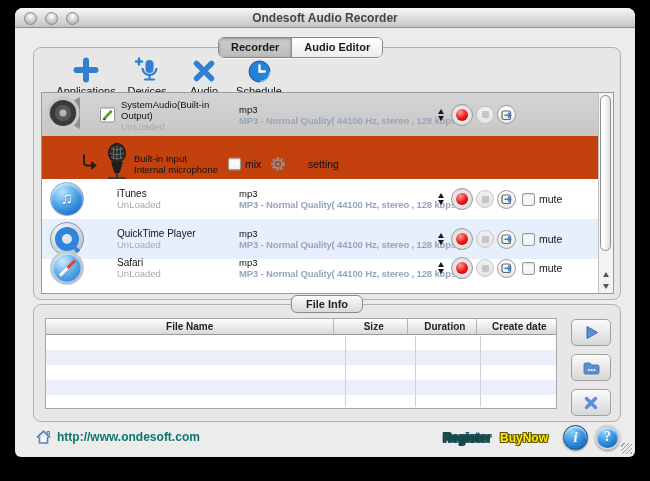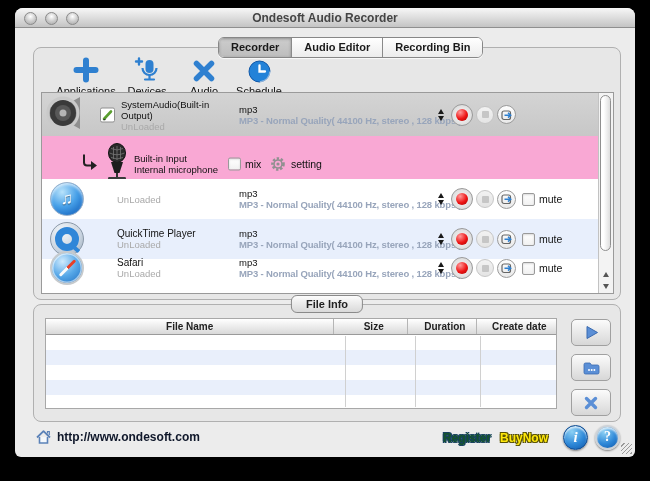--- a/index.html
+++ b/index.html
@@ -32,21 +32,21 @@
   .tool .ico { height:27px; display:flex; align-items:flex-end; justify-content:center; }
   .tool .lbl { font-size:11px; color:#111; margin-top:2px; }
   .sysaudio { position:absolute; right:28px; top:18px; display:flex; align-items:center; gap:6px;
               font-size:11px; color:#111; }
 
   
   .list { position:absolute; left:7px; top:44px; width:573px; height:202px;
           border:1px solid #9a9a9a; background:#fff; }
   .row { position:absolute; left:0; width:556px; }
   .row1 { top:0;   height:43px; background:linear-gradient(#d4d4d4,#c7c7c7); }
-  .row2 { top:43px; height:55px; background:#f9a8d4; }
+  .row2 { top:43px; height:55px; background:#c2410c; }
   .row3 { top:86px; height:40px; background:#ffffff; }
   .row4 { top:126px; height:40px; background:#e8effc; }
   .row5 { top:166px; height:18px; background:#ffffff; }
   .vcenter { position:absolute; top:50%; transform:translateY(-50%); }
   .name-col { left:75px; width:118px; font-size:9.5px; line-height:11px; color:#111; }
   .row1 .name-col { left:79px; width:106px; }
   .status { color:#a9a9a9; font-weight:normal; }
   .fmt-col { left:197px; width:200px; }
   .fmt { font-size:9.5px; color:#111; }
   .quality { font-size:9.5px; font-weight:bold; color:#98a5bb; letter-spacing:-0.15px; white-space:nowrap; }
@@ -108,21 +108,21 @@
   .th { line-height:15px; text-align:center; border-right:1px solid #b5b5b5; }
   .th:last-child { border-right:none; }
   .tb-row { height:15px; } .tb-row.alt { background:#e9effb; }
   .colline { position:absolute; top:17px; bottom:1px; width:1px; background:#d0d0d0; }
   .fi-btn { position:absolute; left:537px; width:40px; height:27px; cursor:default;
             background:linear-gradient(#fbfbfb,#d7d7d7); border:1px solid #a0a0a0; border-radius:5px;
             display:flex; align-items:center; justify-content:center; }
 
   
   .footer-item { position:absolute; }
-  .url { left:42px; top:422px; font-size:12px; font-weight:bold; color:#0f172a; }
+  .url { left:42px; top:422px; font-size:12px; font-weight:bold; color:#0f766e; }
   .register { left:428px; top:423px; font-size:12px; font-weight:bold; color:#14532d;
               text-shadow:-1px -1px 0 #17425e, 1px -1px 0 #17425e, -1px 1px 0 #17425e, 1px 1px 0 #17425e; }
   .buynow { left:485px; top:423px; font-size:12px; font-weight:bold; color:#ffe80a;
             text-shadow:-1px -1px 0 #5a5200, 1px -1px 0 #5a5200, -1px 1px 0 #5a5200, 1px 1px 0 #5a5200; }
   .round-btn { width:25px; height:25px; border-radius:50%; color:#fff; text-align:center;
                font-family:"Liberation Serif", serif; font-weight:bold;
                background:radial-gradient(circle at 35% 25%, #8cd0f4, #2e88d8 55%, #0d55a8);
                border:1px solid #0a4890; line-height:23px;
                box-shadow:inset 0 2px 2px rgba(255,255,255,.75), 0 1px 2px rgba(0,0,0,.45); }
   .info-btn { left:548px; top:417px; font-style:italic; font-size:15px; }
@@ -141,21 +141,20 @@
         <div class="light"></div>
         <div class="light"></div>
         <div class="light"></div>
       </div>
       <div class="title">Ondesoft Audio Recorder</div>
     </div>
 
     <div class="tabbar">
       <div class="tab active">Recorder</div>
       <div class="tab">Audio Editor</div>
-      <div class="tab">Recording Bin</div>
     </div>
 
     <div class="main-panel">
 
       <div class="tool" style="left:14px;">
         <div class="ico">
           <svg width="26" height="26">
               <path d="M13 3.5v19M3.5 13h19" stroke="#2f80d0" stroke-width="6" stroke-linecap="round"></path>
             </svg>
         </div>
@@ -262,29 +261,30 @@
           <div class="vcenter" style="left:186px; display:flex; align-items:center;">
             <div class="checkbox"></div>
             <span class="cb-label">mix</span>
           </div>
           <div class="vcenter" style="left:228px; display:flex; align-items:center; gap:5px;">
             <svg width="16" height="16">
               <circle cx="8" cy="8" r="5.5" fill="none" stroke="#909090" stroke-width="2.6" stroke-dasharray="2.3 1.7"></circle>
               <circle cx="8" cy="8" r="4" fill="none" stroke="#909090" stroke-width="1.6"></circle>
               <circle cx="8" cy="8" r="1.6" fill="#909090"></circle>
             </svg>
-            <span class="cb-label" style="margin-left:0;">setting</span>
+            <span class="cb-label" style="margin-left:17px;">setting</span>
           </div>
         </div>
 
         <div class="row row3">
           <div class="vcenter circle-icon icon-itunes" style="left:8px;">
               <span>♫</span>
             </div>
           <div class="vcenter name-col">
+            <div style="font-size:10px;">iTunes</div>
             <div class="status">UnLoaded</div>
           </div>
           <div class="vcenter fmt-col">
             <div class="fmt">mp3</div>
             <div class="quality">MP3 - Normal Quality( 44100 Hz, stereo , 128 kbps )</div>
           </div>
           <div class="vcenter controls">
             <div class="stepper">
                 <div class="tri-up"></div>
                 <div class="tri-dn"></div>

